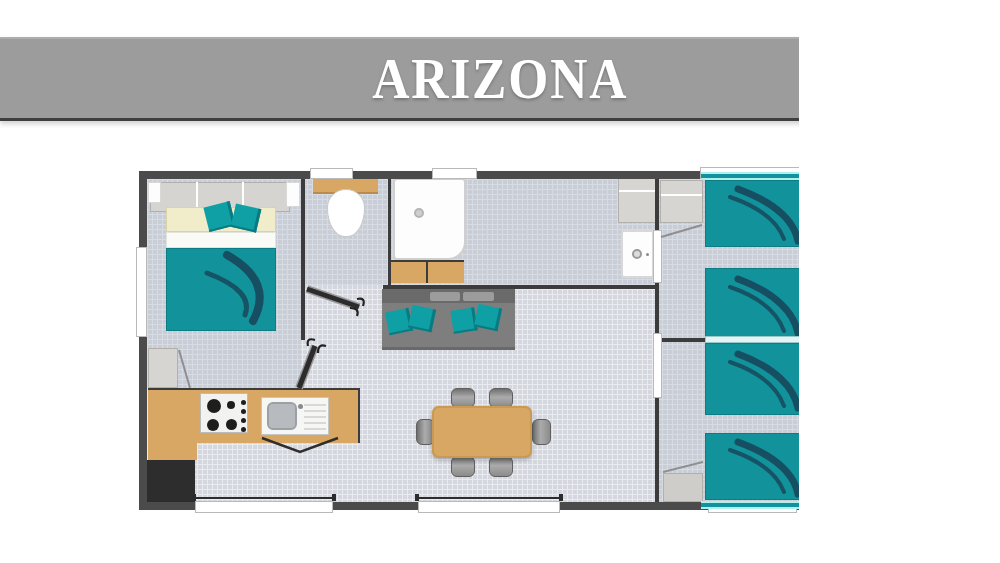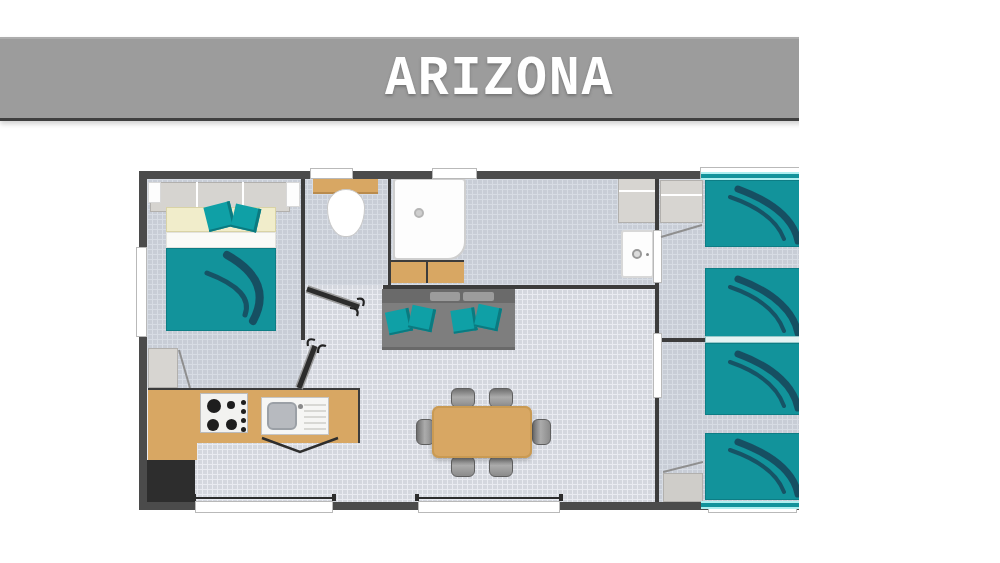--- a/index.html
+++ b/index.html
@@ -1,17 +1,17 @@
 <!DOCTYPE html>
 <html style="--banner: #9c9c9c; --banner-text: #ffffff; --wall: #4b4b4b; --wall-thin: #3c3c3c; --floor: #d4d7de; --floor-line: #e9ebf1; --teal: #12939b; --teal-dark: #17485c; --cushion: #0fa0a6; --cream: #f1edcb; --wood: #d8a763; --sofa: #7e7e7e; --cabinet: #d7d5d1; --fridge: #2d2d2d; --cyan: #aeeff0;"><head>
 <meta charset="utf-8">
 <style>
   html,body{margin:0;padding:0;background:#ffffff;}
   #canvas{position:relative;width:799px;height:563px;background:#fff;overflow:hidden;
-          font-family:Liberation Mono, monospace;}
+          font-family:Liberation Serif, serif;}
   .abs{position:absolute;}
   
   .banner{left:0;top:37px;width:1000px;height:79px;background:var(--banner,#9c9c9c);
           border-top:2px solid #adadad;border-bottom:3px solid #3f3f3f;
           box-shadow:0 3px 5px rgba(0,0,0,.18);
           display:flex;align-items:center;justify-content:center;}
   .banner h1{margin:0;font-size:56px;font-weight:bold;letter-spacing:2px;
              color:var(--banner-text,#fff);transform:scaleX(.92);
              text-shadow:0 2px 3px rgba(70,70,70,.45);}
   

